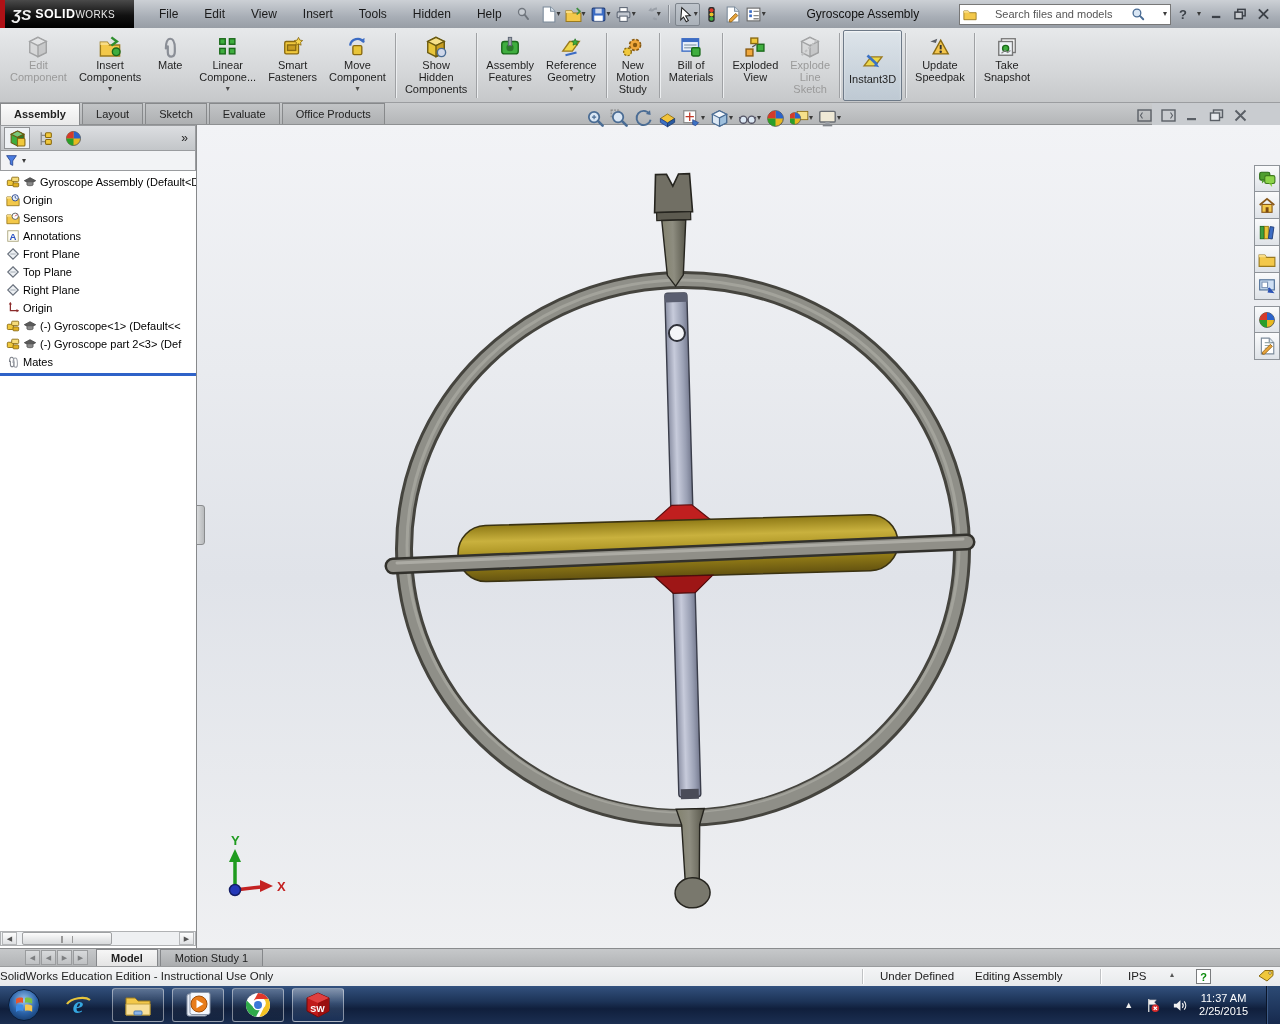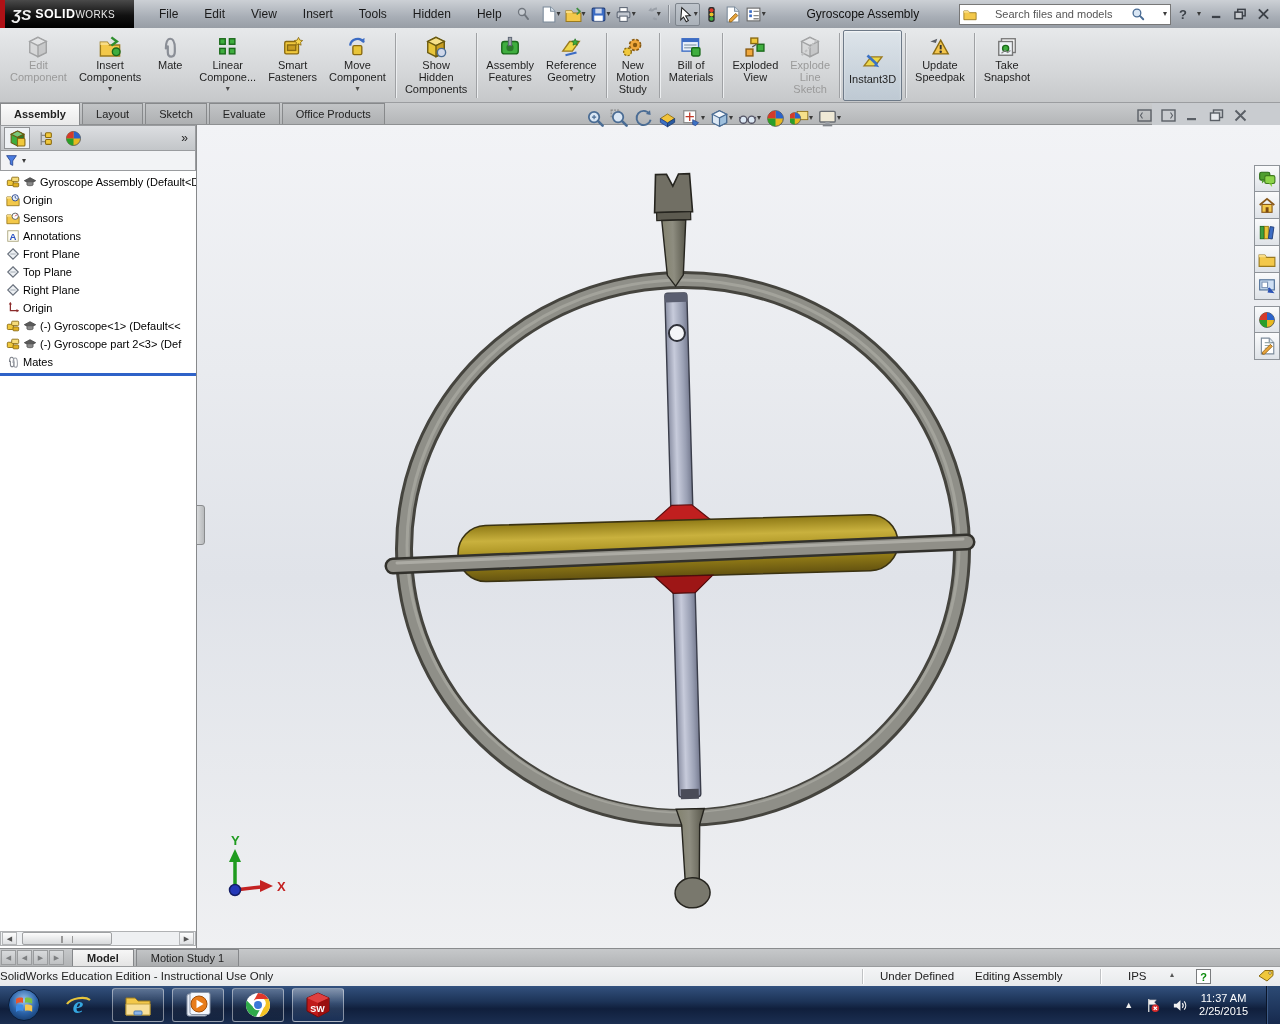--- a/index.html
+++ b/index.html
@@ -100,21 +100,21 @@
   #taskpane { position:absolute; right:0; top:125px; width:26px; height:823px; }
   #taskpane-icons { position:absolute; right:0; top:40px; display:flex; flex-direction:column; }
   .tpbtn { width:26px; height:27px; border:1px solid #8f949a; border-top:none;
     background:linear-gradient(#fafbfc,#dfe3e8); display:flex; align-items:center; justify-content:center; }
   .tpbtn:first-child { border-top:1px solid #8f949a; }
   .tpbtn svg { width:18px; height:18px; }
   .tpbtn.gap { margin-top:6px; border-top:1px solid #8f949a; }
 
   
   #doctabs { position:absolute; left:0; top:948px; width:1280px; height:18px;
-    background:linear-gradient(#c6c8ca,#b2b4b6); border-top:1px solid #8a8c8e; display:flex; align-items:flex-end; }
+    background:linear-gradient(#c6c8ca,#b2b4b6); border-top:1px solid #8a8c8e; display:flex; align-items:flex-end;padding-left:24px; }
   .navbtn { width:15px; height:15px; margin:0 0 1px 1px; background:linear-gradient(#d8dadc,#bfc1c3);
     border:1px solid #9a9c9e; color:#7d7f81; font-size:7px; display:flex; align-items:center; justify-content:center; }
   .dtab { height:17px; line-height:16px; padding:0 14px; font-size:11px; border:1px solid #85878a;
     border-bottom:none; background:linear-gradient(#c2c4c6,#aaacae); margin-left:2px; color:#222; }
   .dtab.active { background:linear-gradient(#f6f6f6,#e4e4e4); font-weight:bold; margin-left:8px; }
 
   
   #statusbar { position:absolute; left:0; top:966px; width:1280px; height:20px; background:linear-gradient(#f4f5f6,#e8eaec);
     border-top:1px solid #9a9c9e; font-size:11.5px; color:#222; }
   #statusbar .sitem { position:absolute; top:3px; white-space:nowrap; }

